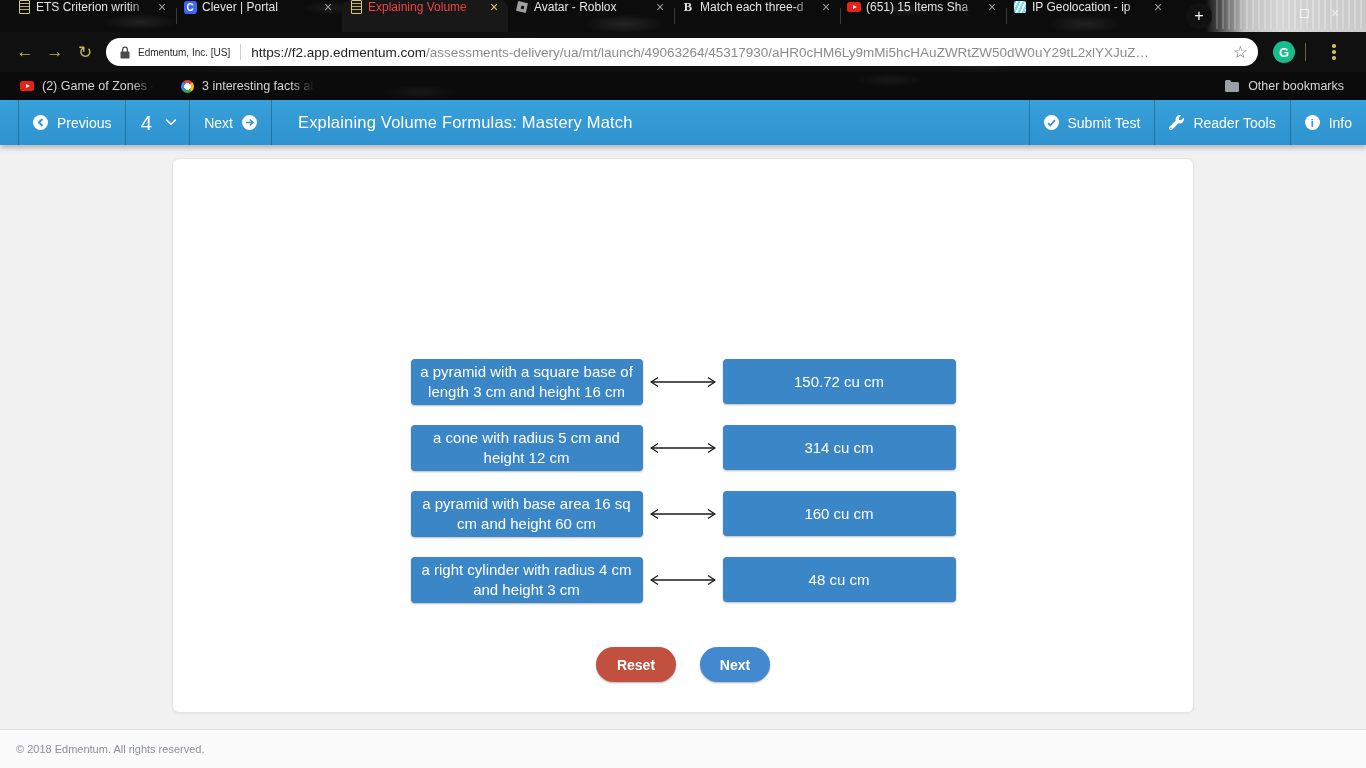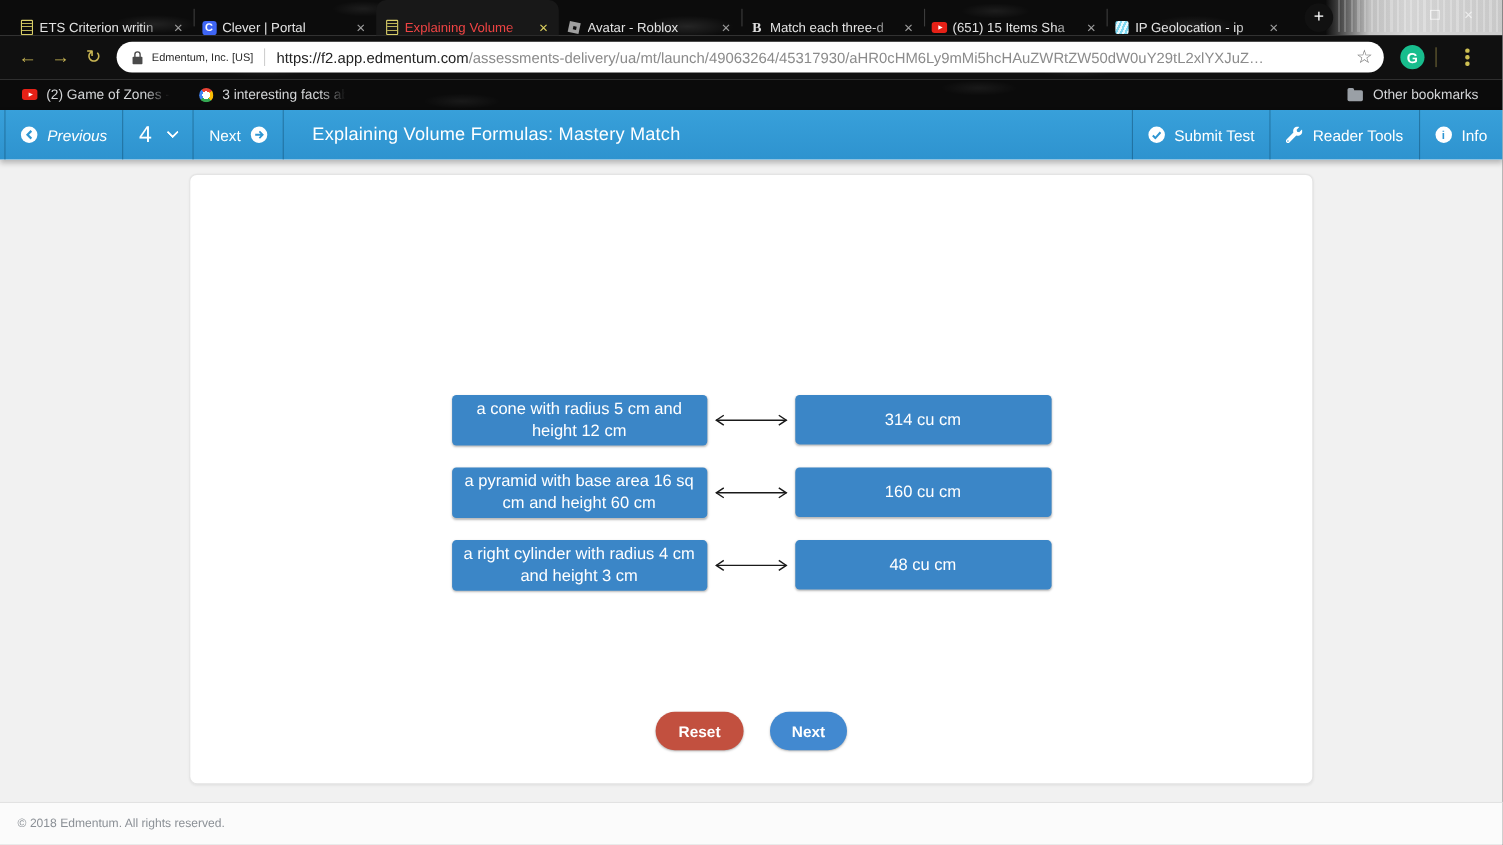--- a/index.html
+++ b/index.html
@@ -19,21 +19,21 @@
       radial-gradient(ellipse 55px 14px at 1085px 24px,rgba(255,255,255,.09), transparent 70%),
       linear-gradient(90deg, rgba(216,216,216,0) 0px, rgba(216,216,216,0) 1205px,
                       rgba(214,214,214,.9) 1245px, #d8d8d8 1280px, #cccccc 1366px);
     padding-left:10px;
   }
   .tabstrip::after { 
     content:''; position:absolute; right:0; top:0; width:150px; height:29px;
     background:repeating-linear-gradient(90deg, rgba(255,255,255,.55) 0 2px, rgba(0,0,0,.05) 2px 6px);
     opacity:.35; pointer-events:none;
   }
-  .tab { width:166px; display:flex; align-items:flex-end; padding:0 7px; position:relative; cursor:default; }
+  .tab { width:166px; display:flex; align-items:flex-start; padding:0 7px; position:relative; cursor:default; }
   .tab + .tab::before { content:''; position:absolute; left:0; top:8px; width:1px; height:16px; background:#3c3c3c; }
   .tab.active { background:#181818; border-radius:9px 9px 0 0; }
   .tab.active::before, .tab.active + .tab::before { display:none; }
   .tab-label { flex:1; font-size:12px; color:#e4e4e4; white-space:nowrap; overflow:hidden; margin:0 5px;
     -webkit-mask-image:linear-gradient(90deg,#000 82%,transparent); mask-image:linear-gradient(90deg,#000 82%,transparent); }
   .tab.active .tab-label { color:#ef4444; }
   .tab-close { width:14px; text-align:center; font-size:14px; color:#9c9c9c; line-height:1; }
   .tab-close::before { content:'×'; }
   .tab.active .tab-close { color:#d9cd5e; }
 
@@ -105,21 +105,21 @@
   .folder-ic { width:14px; height:10px; background:#9aa0a6; border-radius:1.5px; position:relative; margin-top:2px; }
   .folder-ic::before { content:''; position:absolute; top:-2.5px; left:0; width:6px; height:3px; background:#9aa0a6; border-radius:1.5px 1.5px 0 0; }
 
   
   .page { height:668px; display:flex; flex-direction:column; background:#f1f1f1; }
 
   .testbar { height:45px; display:flex; align-items:center; color:#fff; position:relative; z-index:5;
     background:linear-gradient(#38a0da,#2e93cf); box-shadow:0 3px 5px rgba(0,0,0,.25); }
   .tb-sec { height:100%; display:flex; align-items:center; gap:9px; padding:0 14px;
     border-right:1px solid rgba(15,70,105,.45); font-size:14px; cursor:default; }
-  .tb-sec.first { border-left:1px solid rgba(15,70,105,.45); margin-left:4px;font-style:italic; }
+  .tb-sec.first { border-left:1px solid rgba(15,70,105,.45); margin-left:18px; }
   .tb-right { margin-left:auto; display:flex; height:100%; }
   .tb-right .tb-sec { border-right:none; border-left:1px solid rgba(15,70,105,.45); }
   .circle-ic { width:15px; height:15px; border-radius:50%; background:#fff; display:flex; align-items:center;
     justify-content:center; flex:0 0 15px; }
   .qnum { font-size:21px; }
   .chev-down { width:8px; height:8px; border-right:2.5px solid #fff; border-bottom:2.5px solid #fff;
     transform:rotate(45deg) translate(-2px,-2px); border-radius:1px; margin-left:6px; }
   .tb-title { margin-left:26px; font-size:16.5px; letter-spacing:.2px; }
   .info-i { color:#2f96d2; font-size:10.5px; font-weight:bold; }
 
@@ -278,20 +278,31 @@
               <span class="info-i">i</span>
             </span>
           <span>Info</span>
         </div>
       </div>
     </div>
 
     <div class="content">
       <div class="card">
         <div class="match">
+          <div class="mrow">
+              <div class="mbox l">a pyramid with a square base of length 3 cm and height 16 cm</div>
+              <div class="arrowzone">
+                <svg width="74" height="12" viewBox="0 0 74 12">
+                  <line x1="5" y1="6" x2="69" y2="6" stroke="#1a1a1a" stroke-width="1.3"></line>
+                  <path d="M12 1.5 5.2 6 12 10.5" fill="none" stroke="#1a1a1a" stroke-width="1.3"></path>
+                  <path d="M62 1.5 68.8 6 62 10.5" fill="none" stroke="#1a1a1a" stroke-width="1.3"></path>
+                </svg>
+              </div>
+              <div class="mbox r">150.72 cu cm</div>
+            </div>
             <div class="mrow">
               <div class="mbox l">a cone with radius 5 cm and height 12 cm</div>
               <div class="arrowzone">
                 <svg width="74" height="12" viewBox="0 0 74 12">
                   <line x1="5" y1="6" x2="69" y2="6" stroke="#1a1a1a" stroke-width="1.3"></line>
                   <path d="M12 1.5 5.2 6 12 10.5" fill="none" stroke="#1a1a1a" stroke-width="1.3"></path>
                   <path d="M62 1.5 68.8 6 62 10.5" fill="none" stroke="#1a1a1a" stroke-width="1.3"></path>
                 </svg>
               </div>
               <div class="mbox r">314 cu cm</div>

